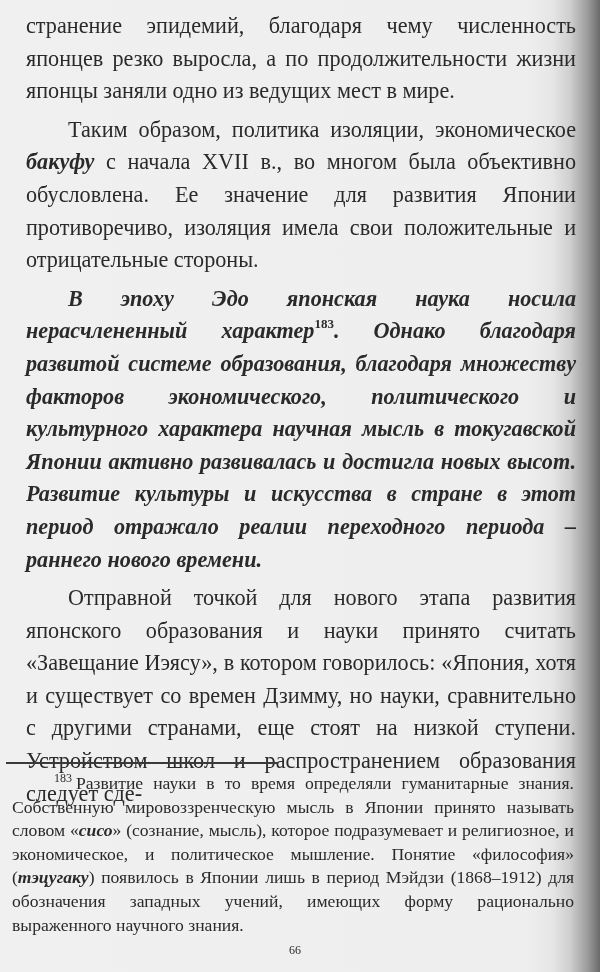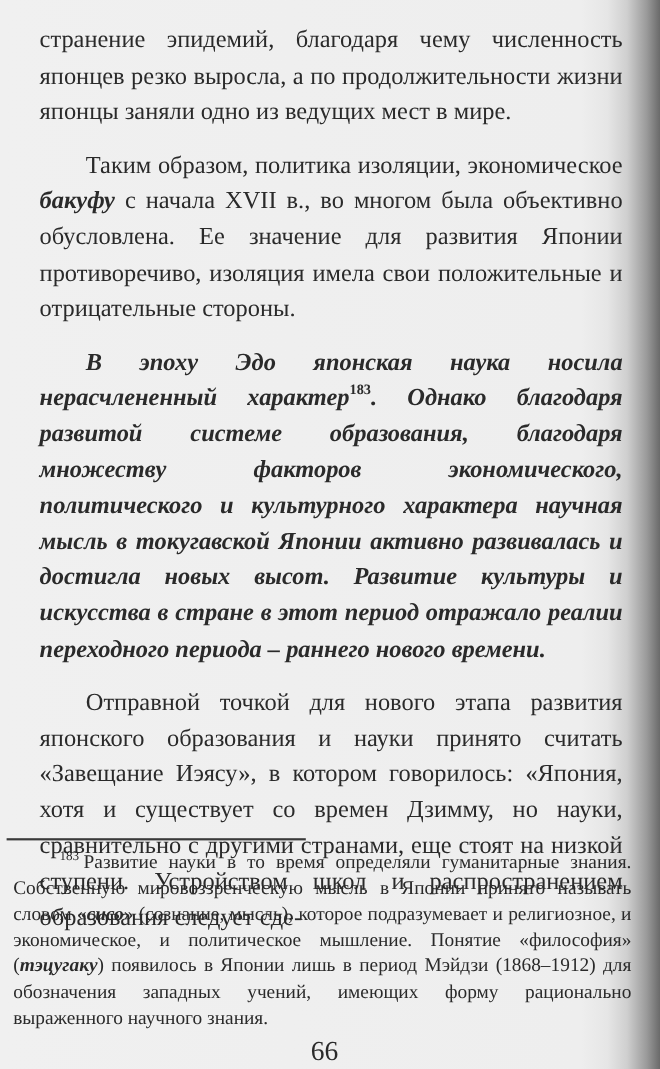--- a/index.html
+++ b/index.html
@@ -24,21 +24,21 @@
     .content {
       position: absolute;
       left: 20px;
       top: 4px;
       width: 562px;
     }
     .para {
       font-size: 22.2px;
       line-height: 32.6px;
       text-align: justify;
-      margin: 16px;
+      margin: 6px;
       text-indent: 0;
     }
     .para.indent {
       text-indent: 42px;
     }
     .italic {
       font-style: italic;
       font-weight: bold;
     }
     .heading {
@@ -78,21 +78,21 @@
       line-height: 0;
       margin-left: 42px;
       margin-right: 4px;
     }
     .page-number {
       position: absolute;
       left: 0;
       width: 600px;
       top: 943px;
       text-align: center;
-      font-size: 25px;
+      font-size: 12px;
       padding-right: 10px;
       box-sizing: border-box;
     }
   </style>
 </head>
 <body>
 
 <div class="page">
   <div class="content">
     <p class="para" style="hyphens: manual;">

